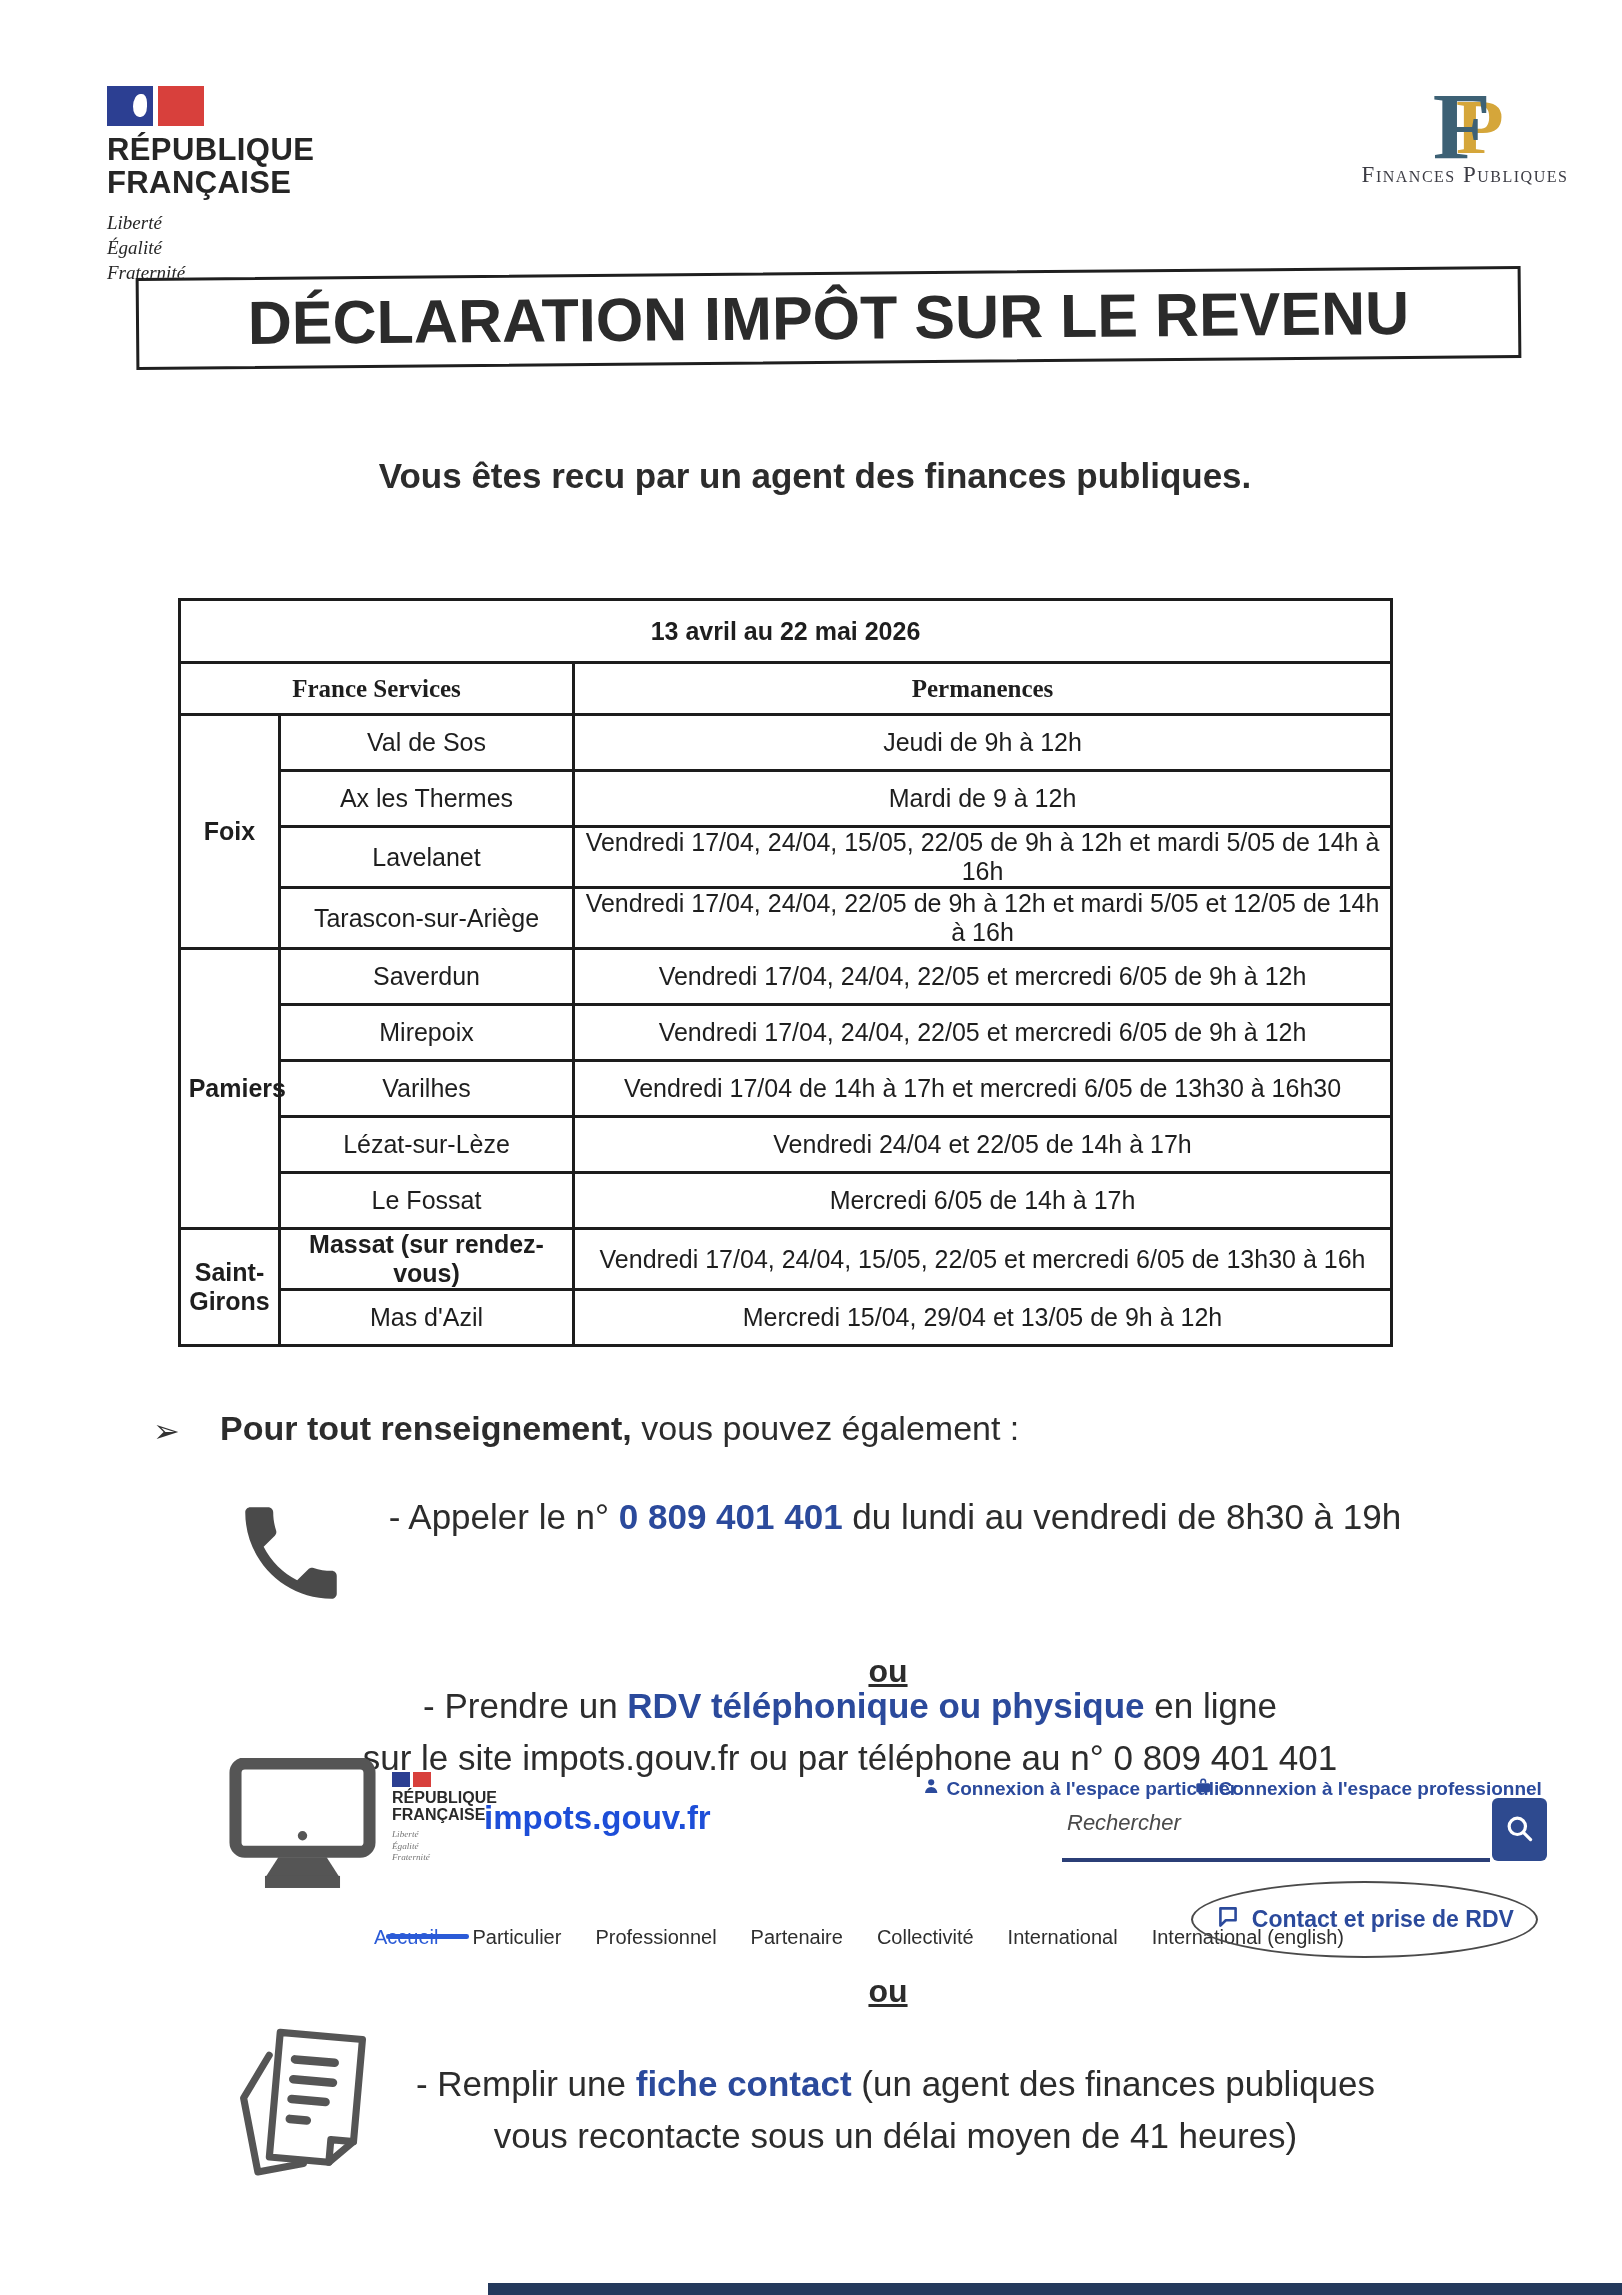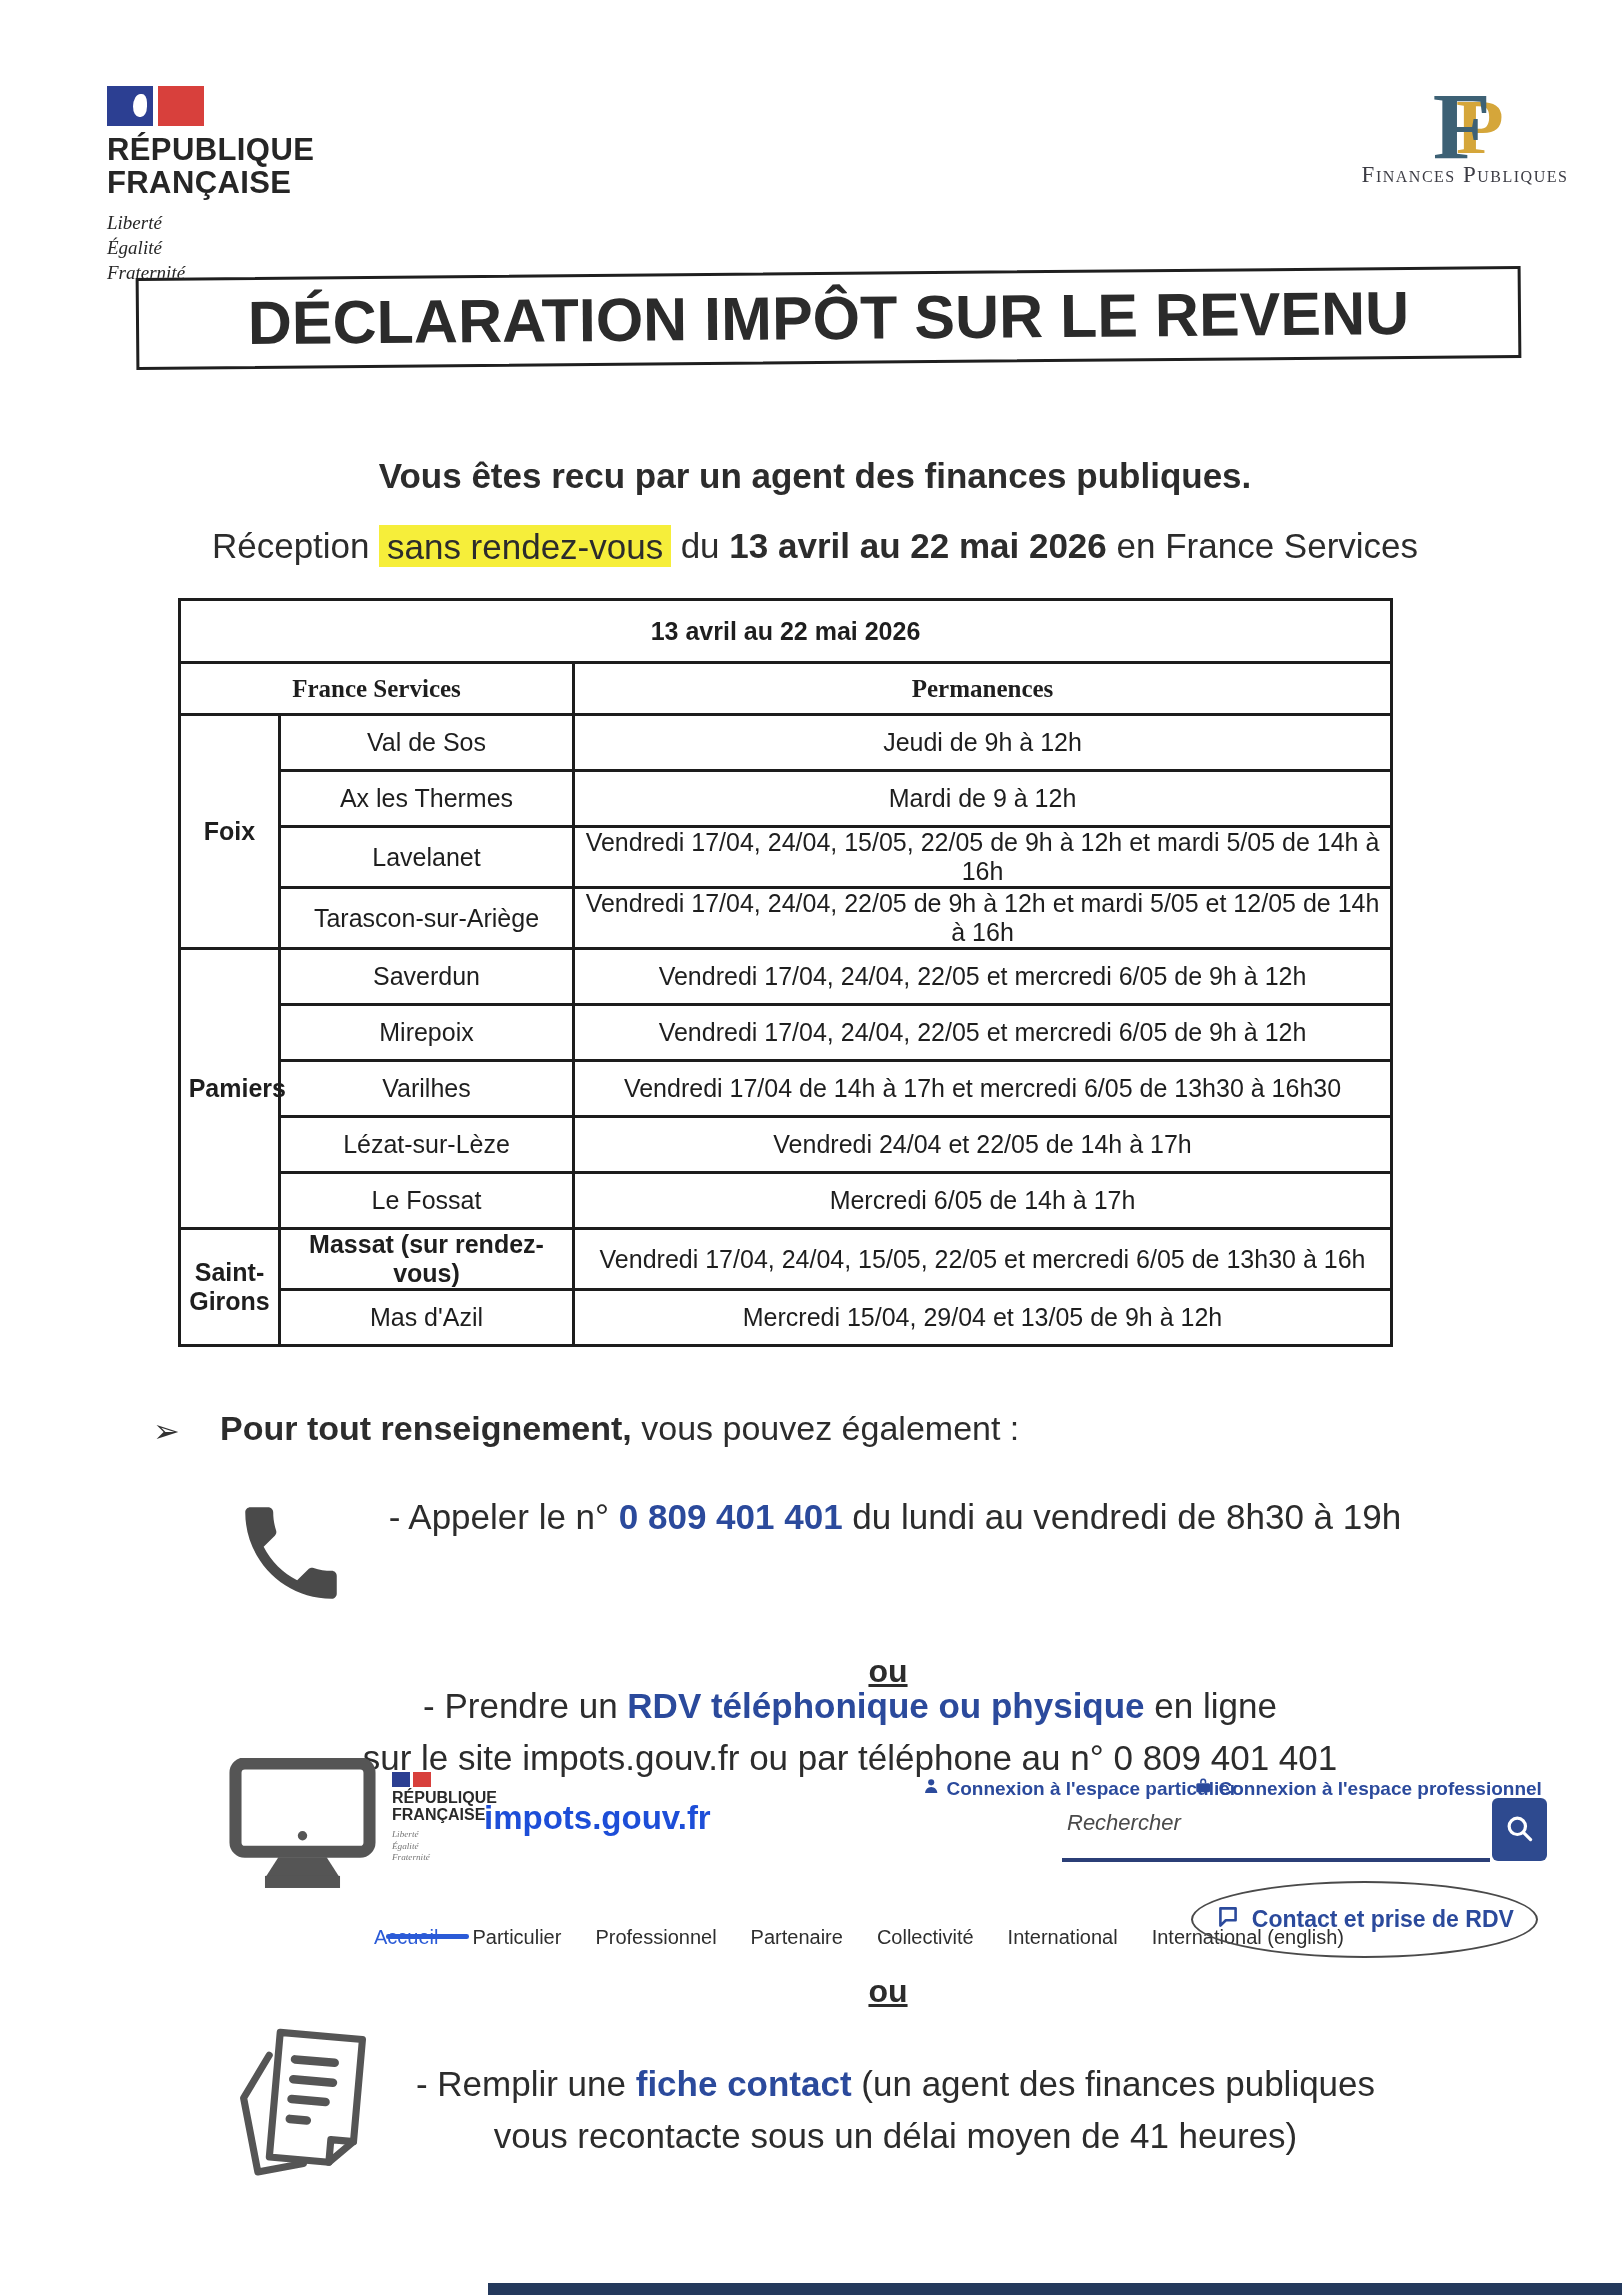--- a/index.html
+++ b/index.html
@@ -91,23 +91,20 @@
     </div>
   </div>
   <div class="abs fp-label" style="left:1316px;top:162px;width:298px;text-align:center;">Finances Publiques</div>
 
   <div class="abs title-box">
     <span>DÉCLARATION IMPÔT SUR LE REVENU</span>
   </div>
 
   <div class="abs center-line b" style="left:138px;top:456px;width:1354px;">Vous êtes recu par un agent des finances publiques.</div>
 
-  <div class="abs center-line" style="left:138px;top:526px;width:1354px;">
-    <span>Réception </span><span class="hl-yellow">sans rendez-vous</span><span> du </span><span class="b">13 avril au 22 mai 2026</span><span> en France Services</span>
-  </div>
 
   <table class="sched abs" style="left:178px;top:598px;">
     <colgroup>
         <col style="width:100px">
         <col style="width:294px">
         <col style="width:818px">
       </colgroup>
     <tbody>
         <tr style="height:63px;">
           <td class="head" colspan="3">13 avril au 22 mai 2026</td>

